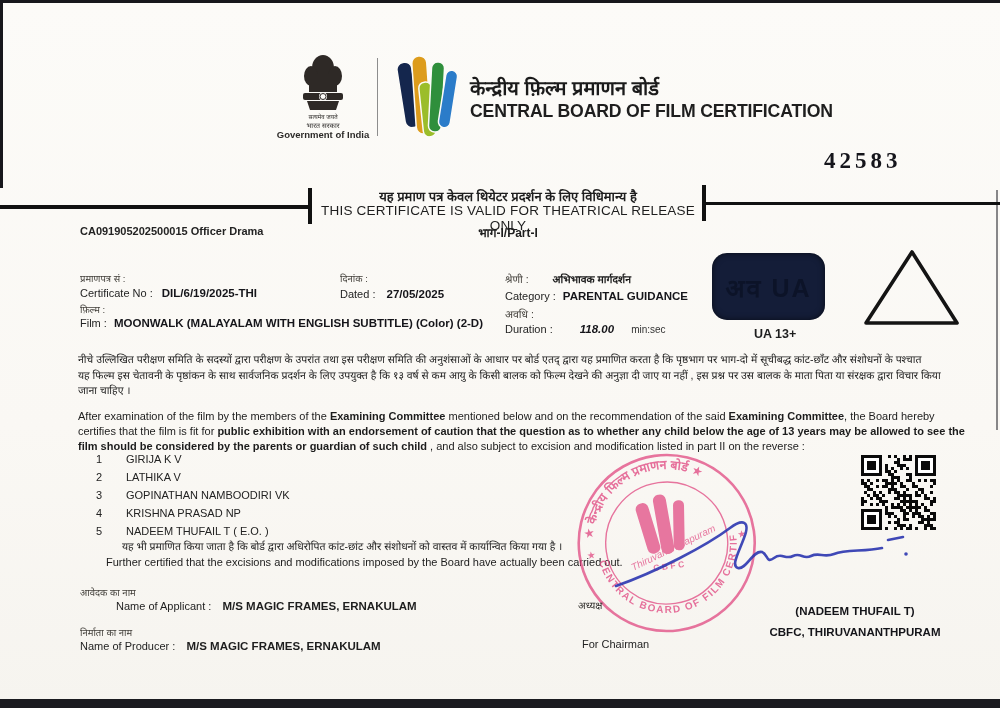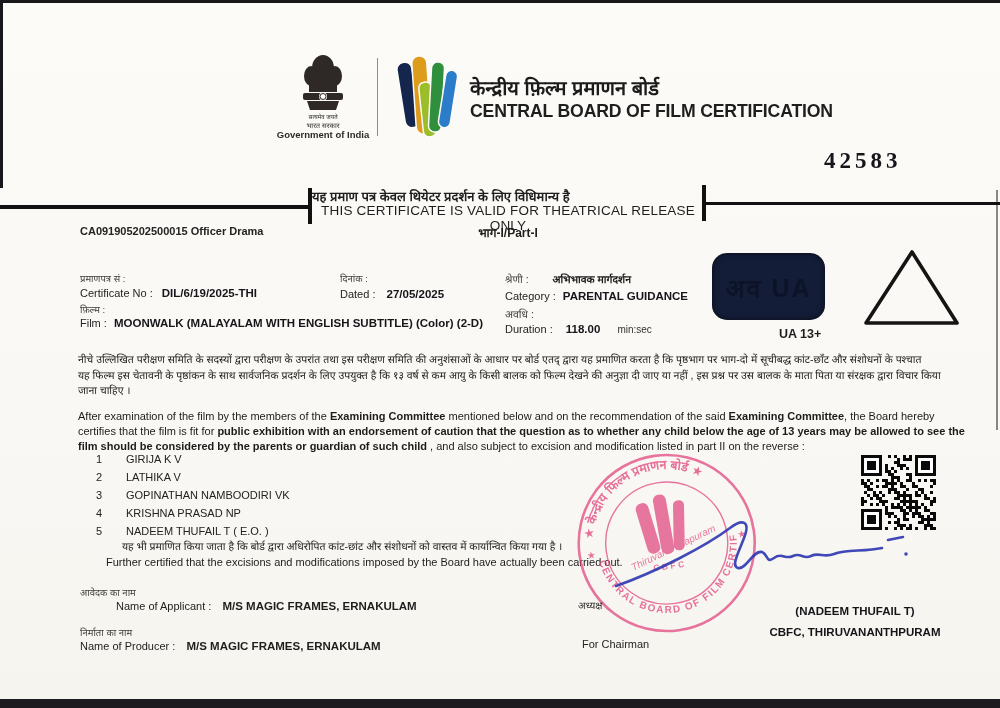--- a/index.html
+++ b/index.html
@@ -13,21 +13,21 @@
   .edge-right{left:996px;top:190px;width:2px;height:240px;background:rgba(40,40,45,.55);}
   
   .emblem-cap{width:130px;text-align:center;color:#2c2a28;}
   .hdr-divider{width:1px;height:78px;background:#8d8d8d;}
   .org-hi{font-size:20px;font-weight:bold;color:#1b1b1b;}
   .org-en{font-size:19px;font-weight:bold;letter-spacing:-.2px;transform:scaleX(.93);transform-origin:left;white-space:nowrap;}
   .serial{font-family:"Liberation Serif","DejaVu Serif",serif;font-size:23px;font-weight:bold;letter-spacing:4px;color:#15151b;}
   
   .vbar{width:4px;height:36px;background:#111;}
   .hrule{height:3px;background:#111;}
-  .banner-hi{width:392px;text-align:left;font-weight:bold;font-size:13px;}
+  .banner-hi{width:392px;text-align:center;font-weight:bold;font-size:13px;}
   .banner-en{width:392px;text-align:center;font-size:13.5px;letter-spacing:.2px;}
   .part-label{width:200px;text-align:center;font-weight:bold;font-size:12px;}
   .file-ref{font-size:11px;font-weight:bold;color:#232323;}
   
   .lab-hi{font-size:9.5px;color:#43403b;}
   .lab-en{font-size:11px;color:#242424;}
   .val{font-weight:bold;font-size:11.5px;color:#15151a;}
   .unit{font-size:10px;font-weight:normal;color:#333;margin-left:14px;}
   .badge{width:113px;height:67px;border-radius:15px;background:#141d38;box-shadow:inset 0 0 6px rgba(0,0,0,.6);display:flex;align-items:center;justify-content:center;}
   .badge span{font-size:25px;font-weight:bold;color:#0c1328;letter-spacing:2px;}
@@ -124,28 +124,28 @@
     <span>श्रेणी :</span>
     <b style="margin-left:21px;color:#1c1c1c;">अभिभावक मार्गदर्शन</b>
   </div>
   <div class="abs lab-en" style="left:505px;top:290px;">
     <span>Category :</span>
     <span class="val" style="margin-left:4px;">PARENTAL GUIDANCE</span>
   </div>
   <div class="abs lab-hi" style="left:505px;top:307px;font-size:10.5px;">अवधि :</div>
   <div class="abs lab-en" style="left:505px;top:323px;">
     <span>Duration :</span>
-    <span class="val" style="margin-left:10px;">118.00</span>
+    <span class="val" style="margin-left:24px;font-style:italic;">118.00</span>
     <span class="unit">min:sec</span>
   </div>
 
   <div class="abs badge" style="left:712px;top:253px;">
     <span>अव UA</span>
   </div>
-  <div class="abs badge-cap" style="left:779px;top:327px;">UA 13+</div>
+  <div class="abs badge-cap" style="left:754px;top:327px;">UA 13+</div>
   <div class="abs" style="left:860px;top:247px;">
     <svg width="102" height="82" viewBox="0 0 102 82">
       <polygon points="52,5 97,76 6,76" fill="none" stroke="#141414" stroke-width="3.6" stroke-linejoin="round"></polygon>
     </svg>
   </div>
 
   <div class="abs para-hi" style="left:78px;top:352px;">नीचे उल्लिखित परीक्षण समिति के सदस्यों द्वारा परीक्षण के उपरांत तथा इस परीक्षण समिति की अनुशंसाओं के आधार पर बोर्ड एतद् द्वारा यह प्रमाणित करता है कि पृष्ठभाग पर भाग-दो में सूचीबद्ध कांट-छाँट और संशोधनों के पश्चात
 यह फिल्म इस चेतावनी के पृष्ठांकन के साथ सार्वजनिक प्रदर्शन के लिए उपयुक्त है कि १३ वर्ष से कम आयु के किसी बालक को फिल्म देखने की अनुज्ञा दी जाए या नहीं , इस प्रश्न पर उस बालक के माता पिता या संरक्षक द्वारा विचार किया
 जाना चाहिए ।</div>
   <div class="abs para-en" style="left:78px;top:409px;"><span>After examination of the film by the members of the </span><span style="font-weight: bold;">Examining Committee</span><span> mentioned below and on the recommendation of the said </span><span style="font-weight: bold;">Examining Committee</span><span>, the Board hereby certifies that the film is fit for </span><span style="font-weight: bold;">public exhibition with an endorsement of caution that the question as to whether any child below the age of 13 years may be allowed to see the film should be considered by the parents or guardian of such child</span><span> , and also subject to excision and modification listed in part II on the reverse :</span></div>

